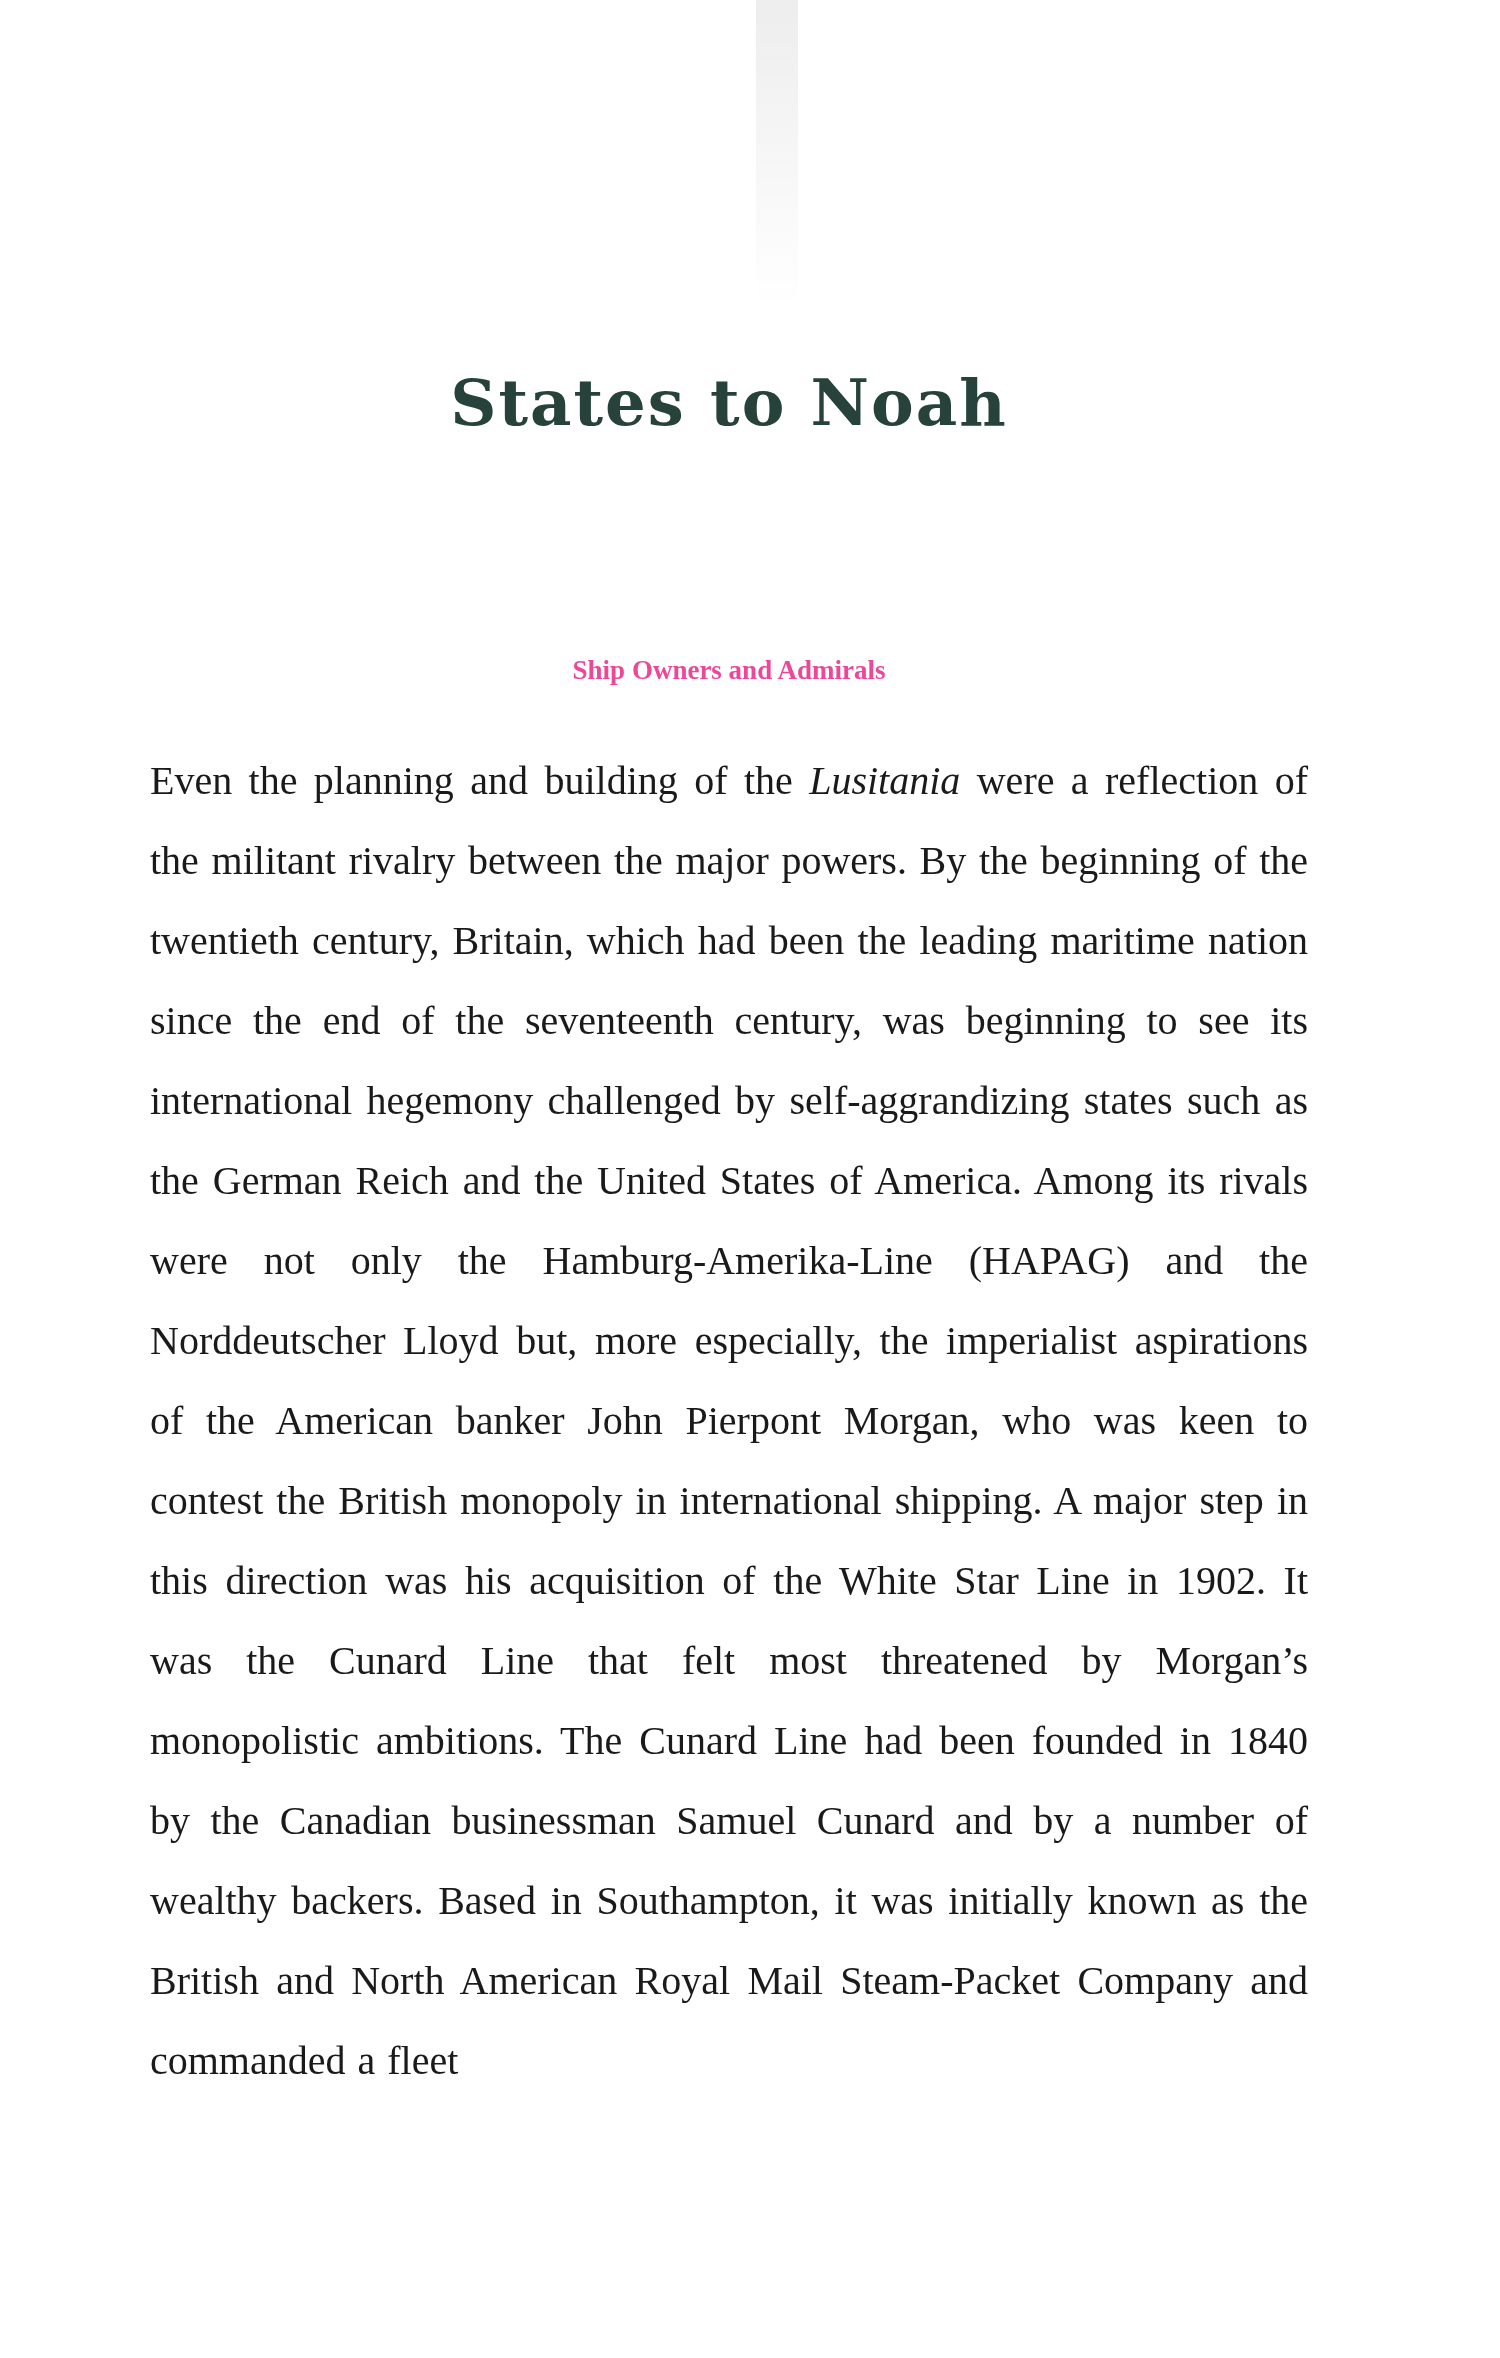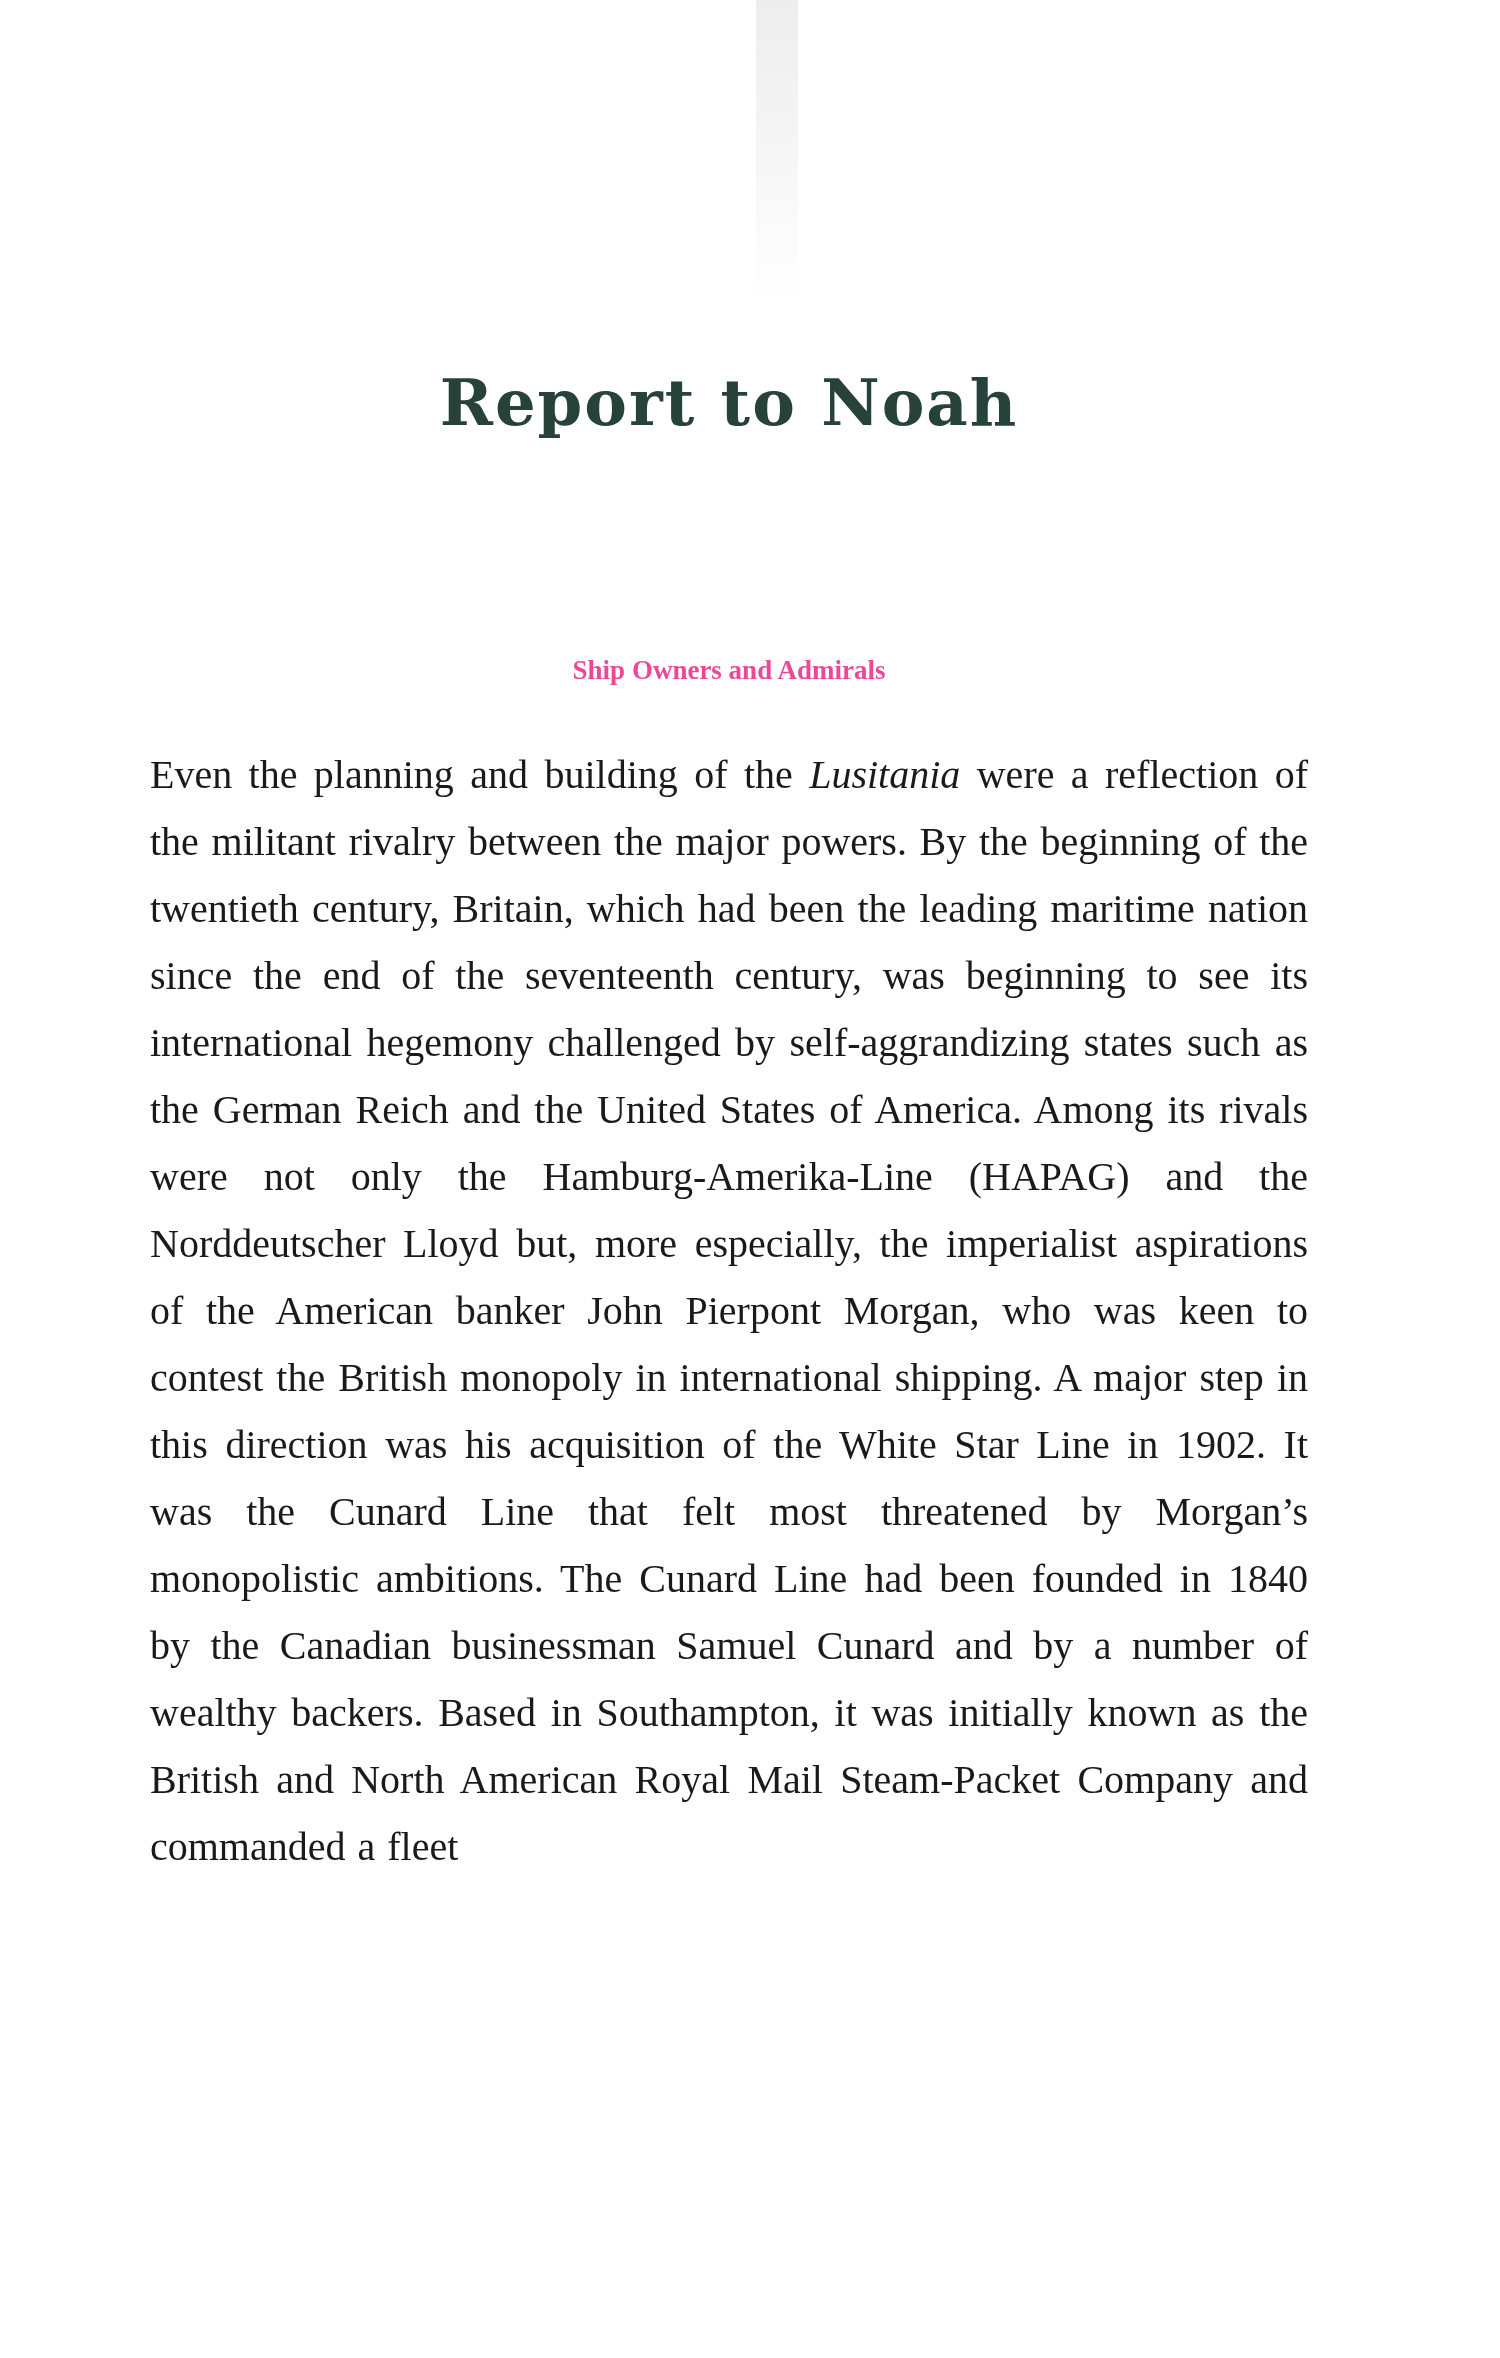--- a/index.html
+++ b/index.html
@@ -40,21 +40,21 @@
   .section-heading {
     margin: 215px 0 0 0;
     text-align: center;
     font-size: 27px;
     font-weight: bold;
     color: #ec4899;
   }
   .body-text {
     margin: 55px 0 0 0;
     font-size: 40px;
-    line-height: 67px;
+    line-height: 80px;
     text-align: justify;
     word-spacing: 2px;
   }
   .body-text em {
     font-style: italic;
   }
   .scan-smudge {
     position: absolute;
     left: 756px;
     top: 0;
@@ -65,19 +65,19 @@
   }
 </style>
 </head>
 <body>
 
 <div class="scan-smudge"></div>
 
 <div class="page">
 
 
-  <h1 class="chapter-title">Report to Noah</h1>
+  <h1 class="chapter-title">States to Noah</h1>
 
   <h2 class="section-heading">Ship Owners and Admirals</h2>
 
   <p class="body-text"><span>Even the planning and building of the </span><em>Lusitania</em><span> were a reflection of the militant rivalry between the major powers. By the beginning of the twentieth century, Britain, which had been the leading maritime nation since the end of the seventeenth century, was beginning to see its international hegemony challenged by self-aggrandizing states such as the German Reich and the United States of America. Among its rivals were not only the Hamburg-Amerika-Line (HAPAG) and the Norddeutscher Lloyd but, more especially, the imperialist aspirations of the American banker John Pierpont Morgan, who was keen to contest the British monopoly in international shipping. A major step in this direction was his acquisition of the White Star Line in 1902. It was the Cunard Line that felt most threatened by Morgan’s monopolistic ambitions. The Cunard Line had been founded in 1840 by the Canadian businessman Samuel Cunard and by a number of wealthy backers. Based in Southampton, it was initially known as the British and North American Royal Mail Steam-Packet Company and commanded a fleet</span></p>
 
 </div>
 
 </body></html>

